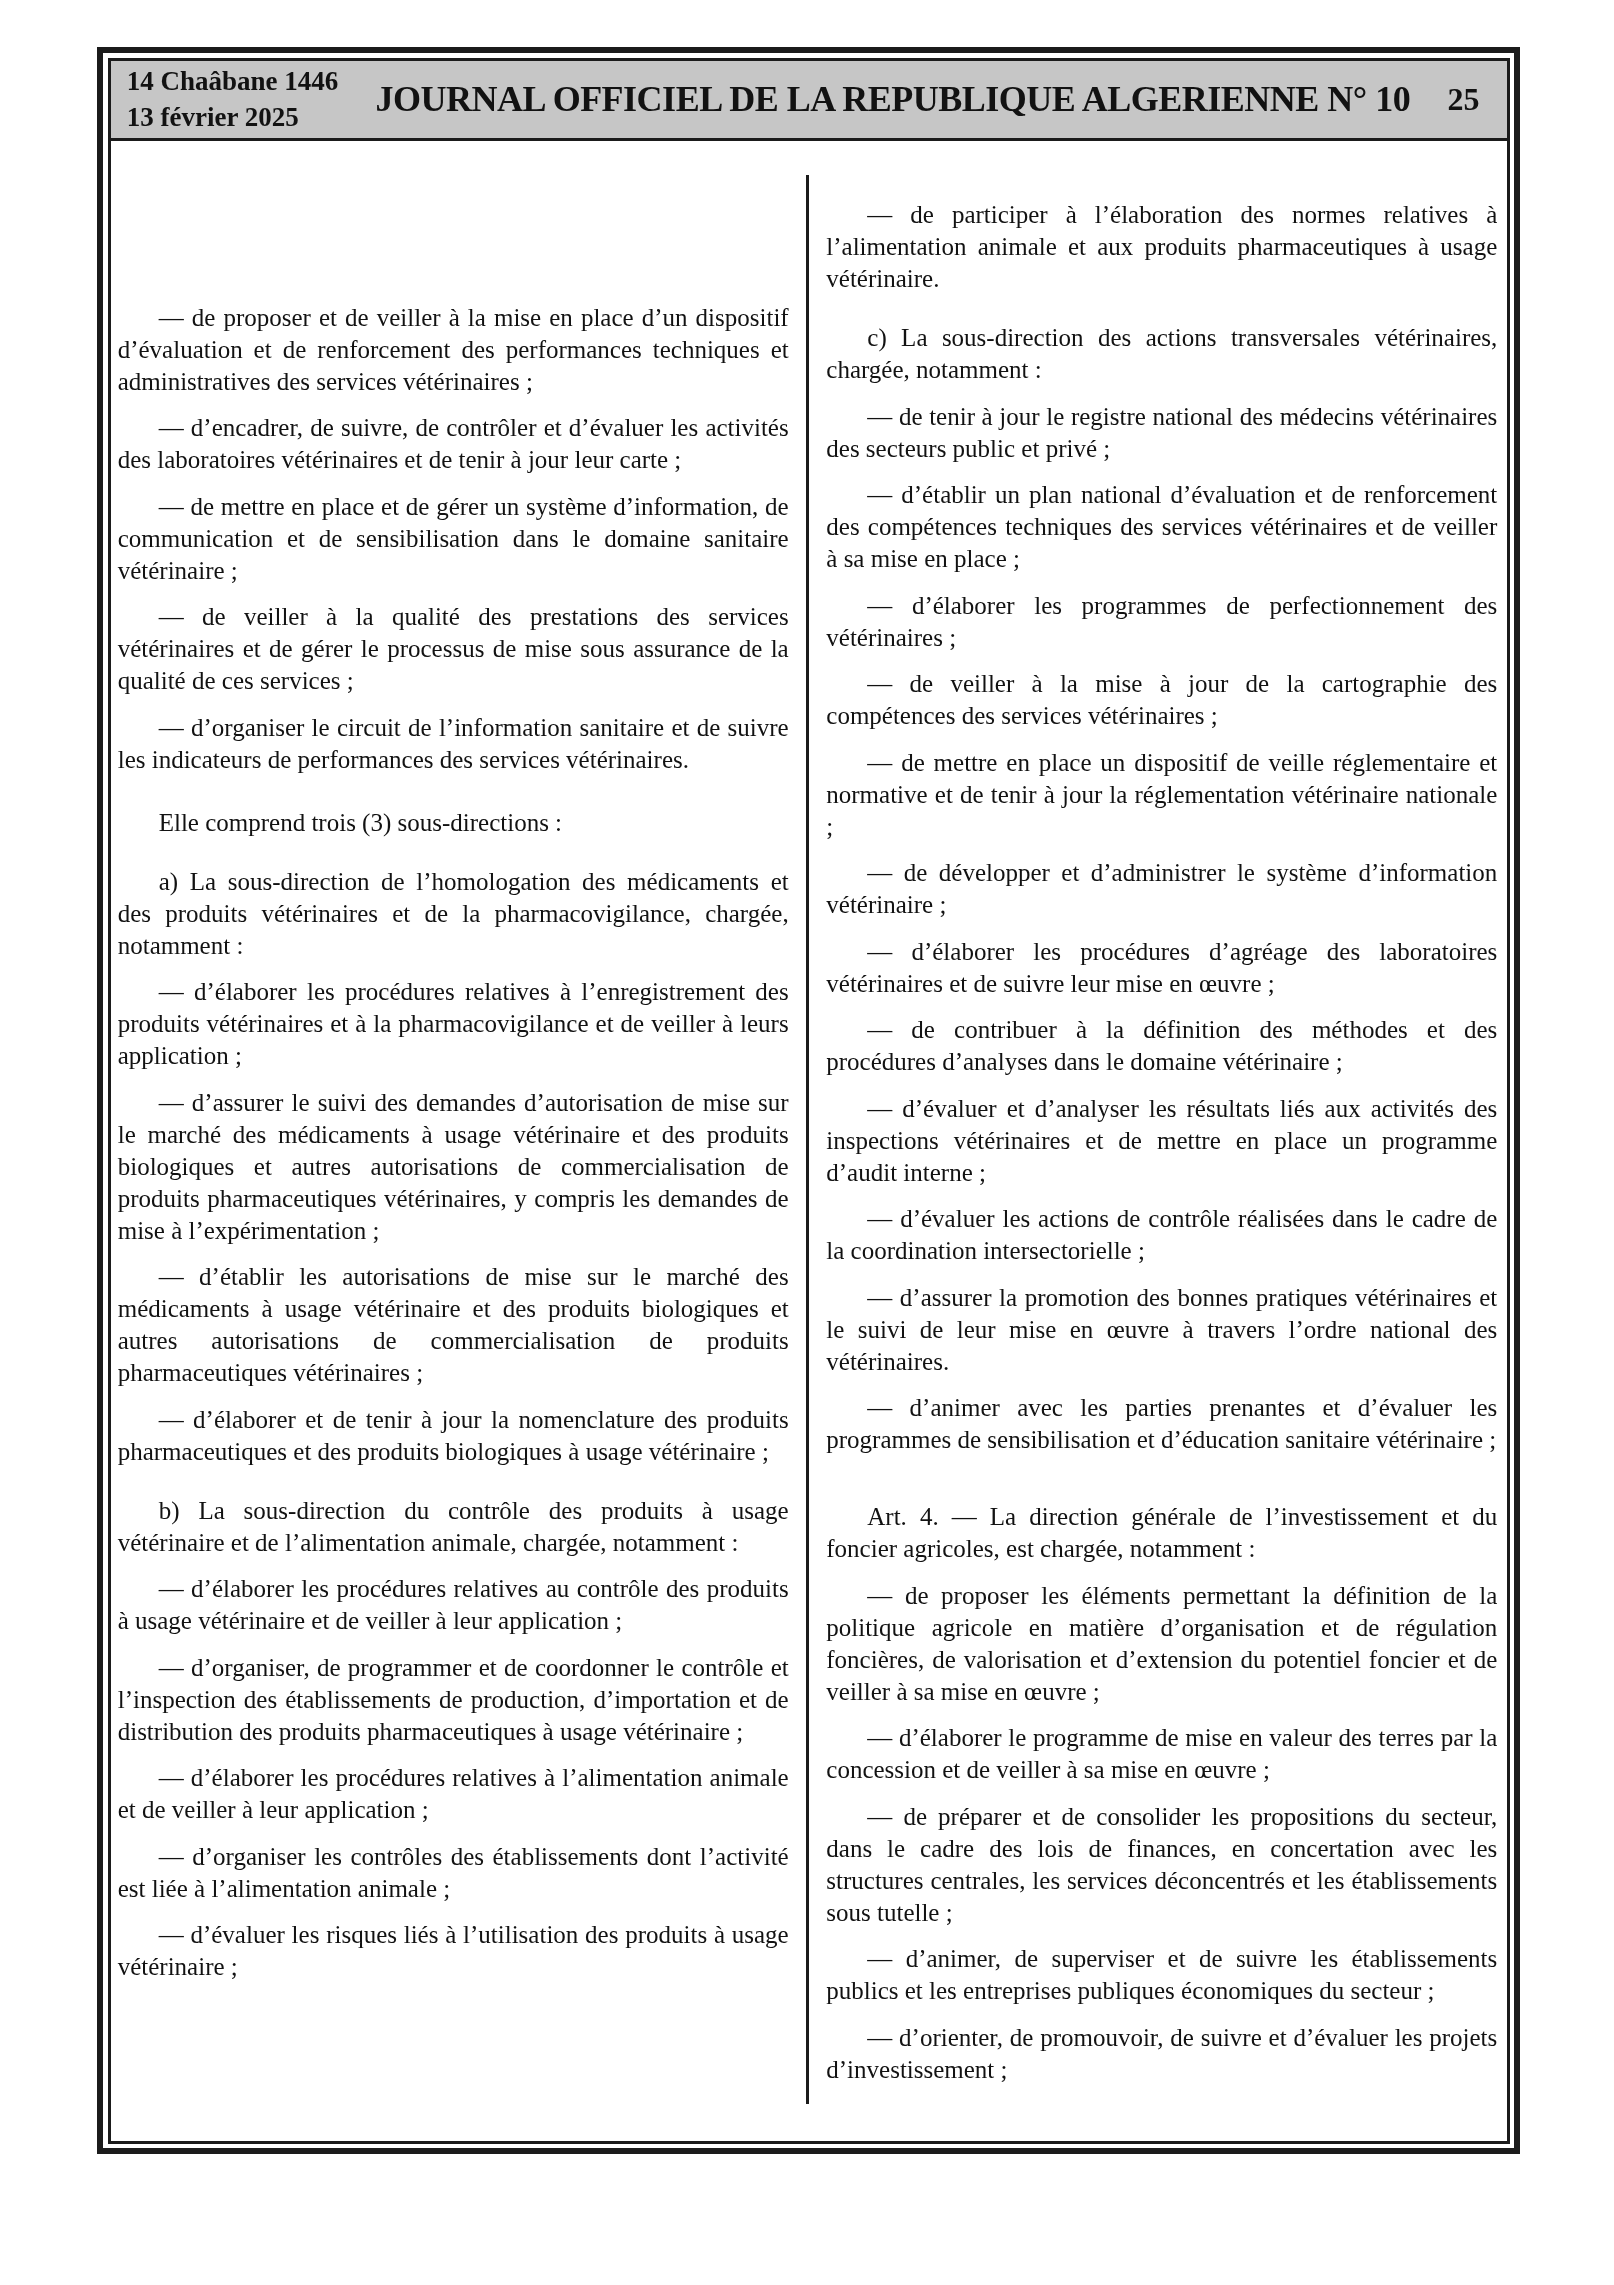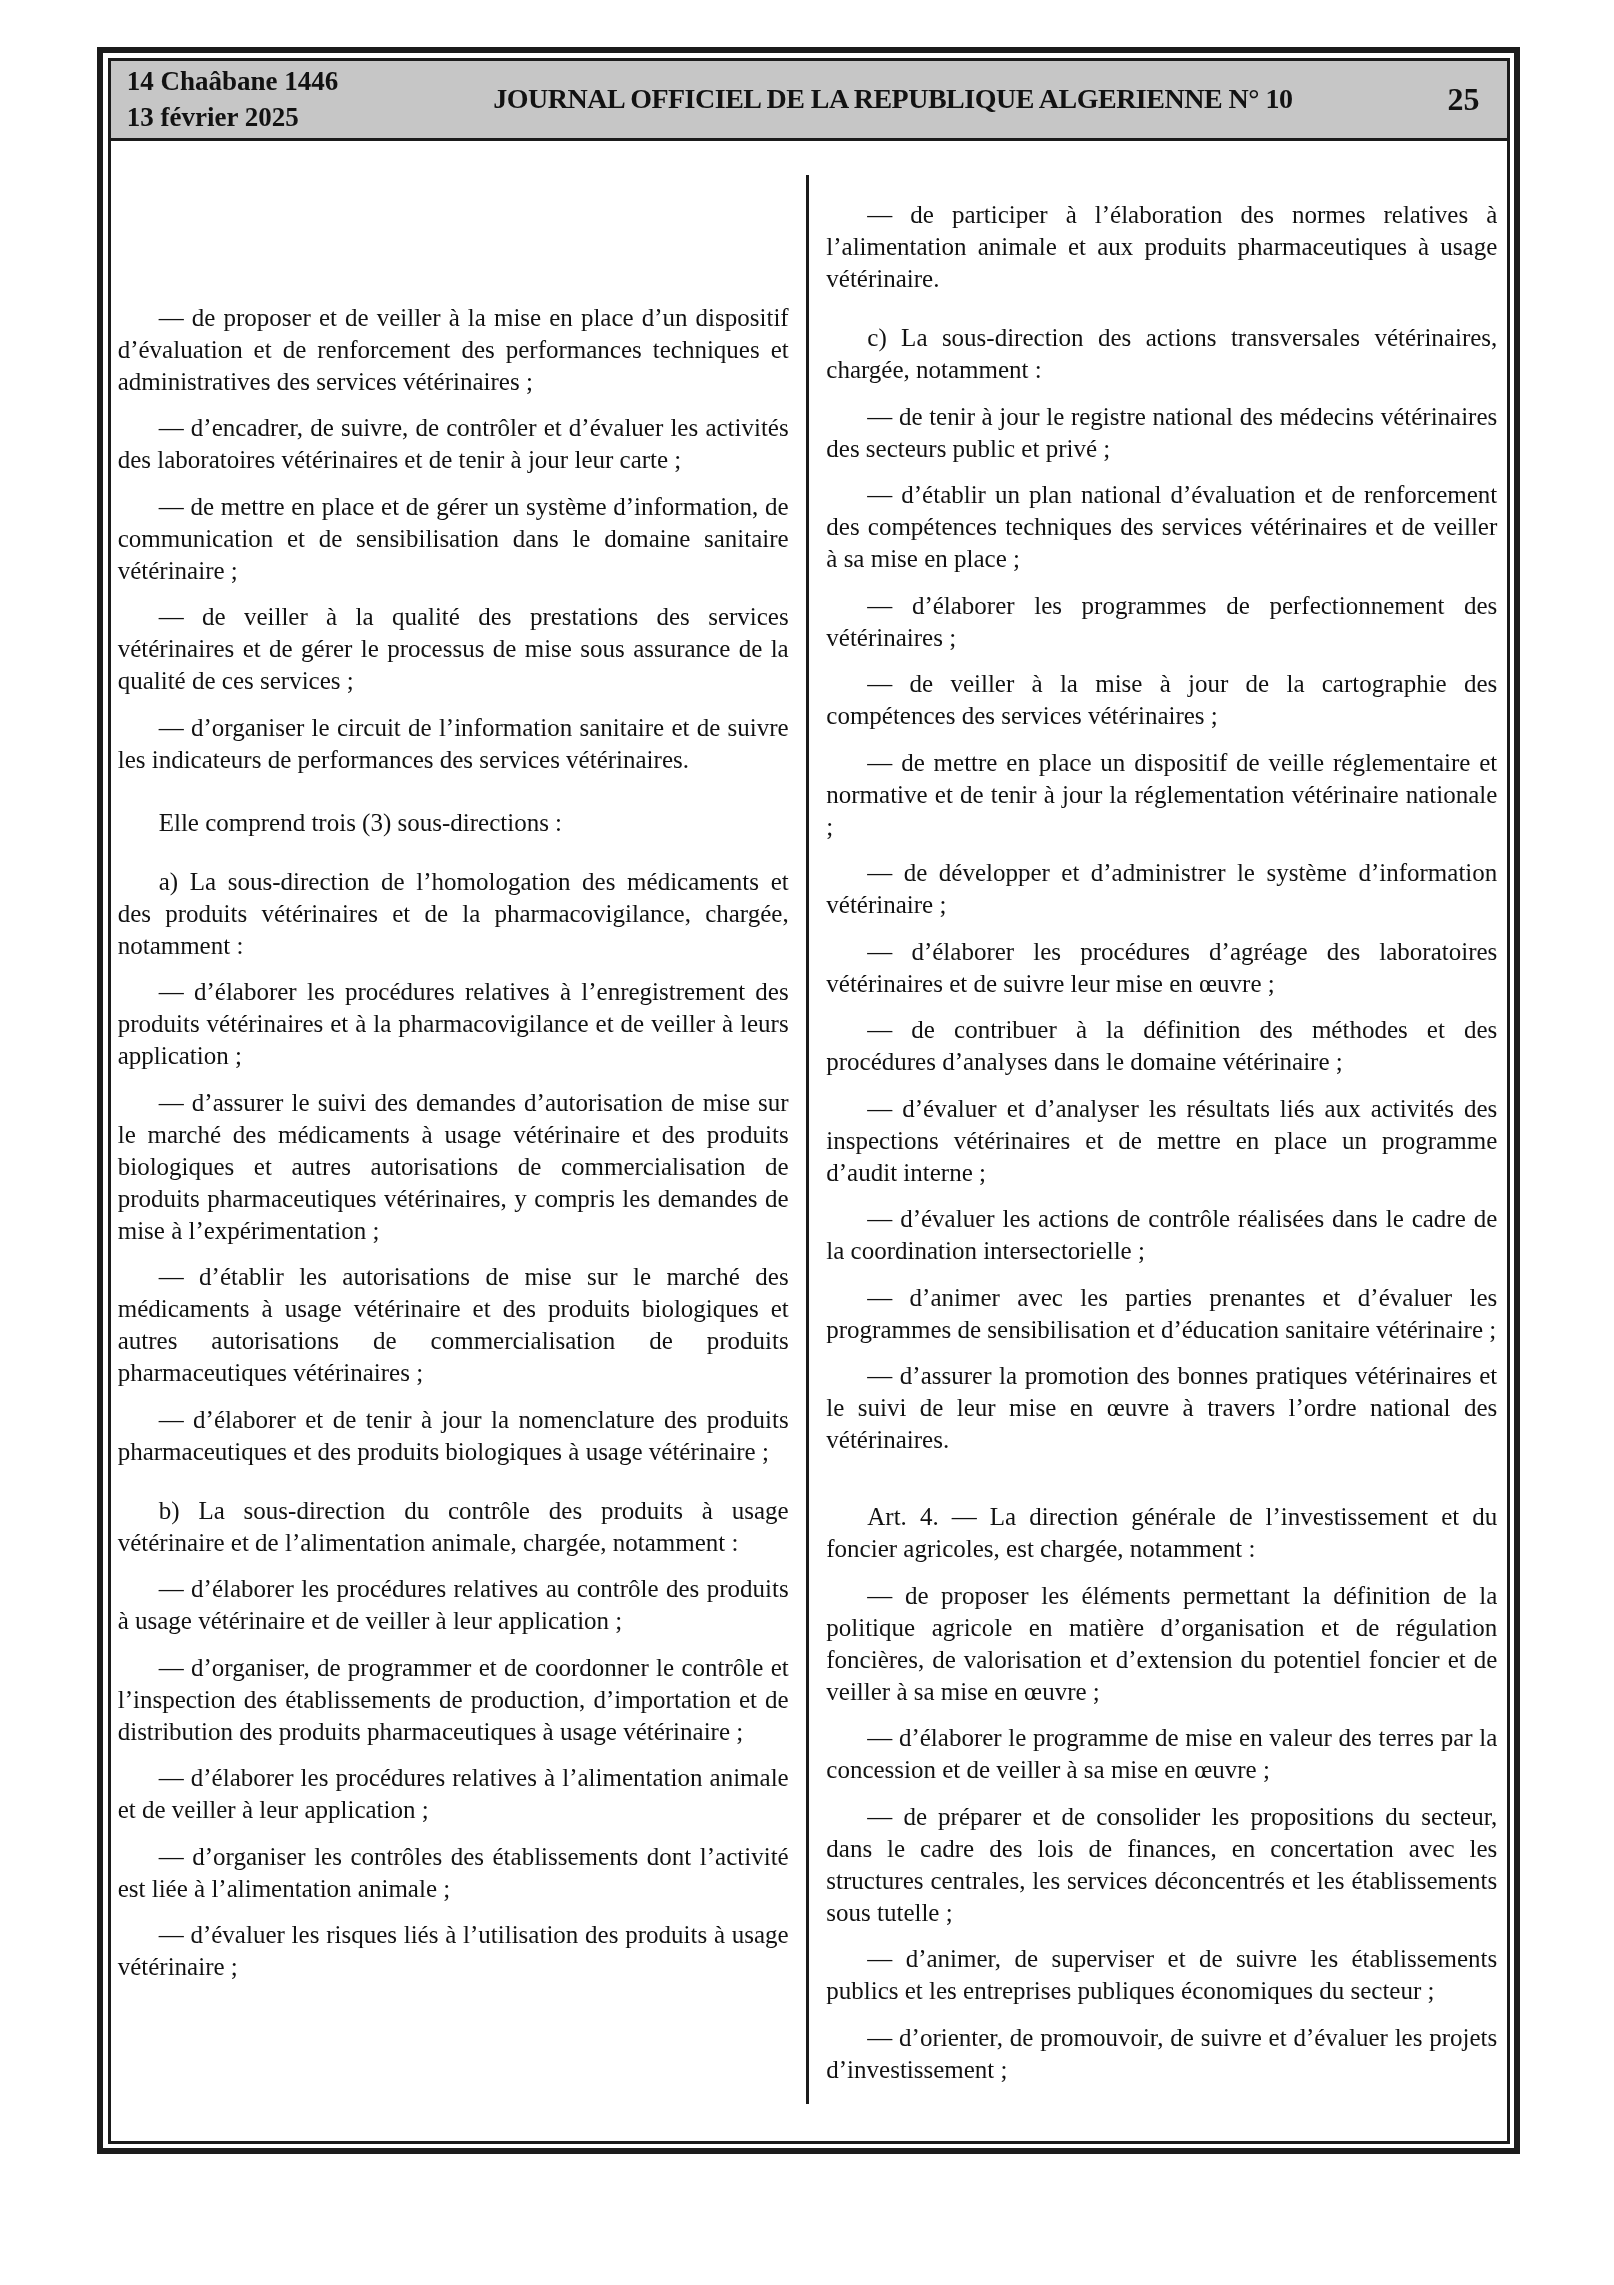--- a/index.html
+++ b/index.html
@@ -44,21 +44,21 @@
   .header-dates {
     font-weight: bold;
     font-size: 27px;
     line-height: 36px;
     white-space: nowrap;
   }
   .header-title {
     flex: 1;
     text-align: center;
     font-weight: bold;
-    font-size: 28px;
+    font-size: 36px;
     letter-spacing: -0.5px;
     white-space: nowrap;
     padding: 0 9px;
   }
   .header-pagenum {
     font-weight: bold;
     font-size: 32px;
     white-space: nowrap;
   }
   .columns {
@@ -132,22 +132,22 @@
           <p>— de tenir à jour le registre national des médecins vétérinaires des secteurs public et privé ;</p>
           <p>— d’établir un plan national d’évaluation et de renforcement des compétences techniques des services vétérinaires et de veiller à sa mise en place ;</p>
           <p>— d’élaborer les programmes de perfectionnement des vétérinaires ;</p>
           <p>— de veiller à la mise à jour de la cartographie des compétences des services vétérinaires ;</p>
           <p>— de mettre en place un dispositif de veille réglementaire et normative et de tenir à jour la réglementation vétérinaire nationale ;</p>
           <p>— de développer et d’administrer le système d’information vétérinaire ;</p>
           <p>— d’élaborer les procédures d’agréage des laboratoires vétérinaires et de suivre leur mise en œuvre ;</p>
           <p>— de contribuer à la définition des méthodes et des procédures d’analyses dans le domaine vétérinaire ;</p>
           <p>— d’évaluer et d’analyser les résultats liés aux activités des inspections vétérinaires et de mettre en place un programme d’audit interne ;</p>
           <p>— d’évaluer les actions de contrôle réalisées dans le cadre de la coordination intersectorielle ;</p>
+          <p>— d’assurer la promotion des bonnes pratiques vétérinaires et le suivi de leur mise en œuvre à travers l’ordre national des vétérinaires.</p>
           <p>— d’animer avec les parties prenantes et d’évaluer les programmes de sensibilisation et d’éducation sanitaire vétérinaire ;</p>
-          <p>— d’assurer la promotion des bonnes pratiques vétérinaires et le suivi de leur mise en œuvre à travers l’ordre national des vétérinaires.</p>
           <p class="article">Art. 4. — La direction générale de l’investissement et du foncier agricoles, est chargée, notamment :</p>
           <p>— de proposer les éléments permettant la définition de la politique agricole en matière d’organisation et de régulation foncières, de valorisation et d’extension du potentiel foncier et de veiller à sa mise en œuvre ;</p>
           <p>— d’élaborer le programme de mise en valeur des terres par la concession et de veiller à sa mise en œuvre ;</p>
           <p>— de préparer et de consolider les propositions du secteur, dans le cadre des lois de finances, en concertation avec les structures centrales, les services déconcentrés et les établissements sous tutelle ;</p>
           <p>— d’animer, de superviser et de suivre les établissements publics et les entreprises publiques économiques du secteur ;</p>
           <p>— d’orienter, de promouvoir, de suivre et d’évaluer les projets d’investissement ;</p>
         </div>
     </div>
 
   </div>

